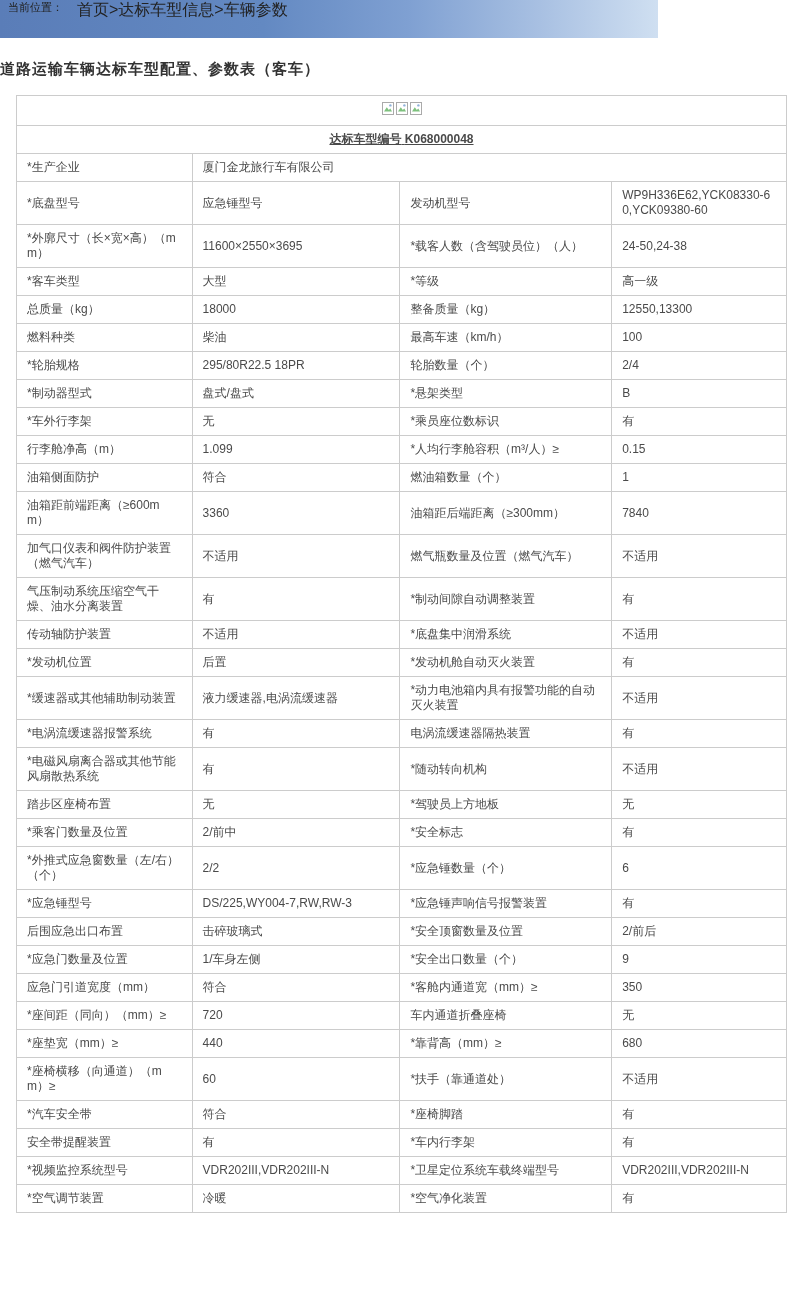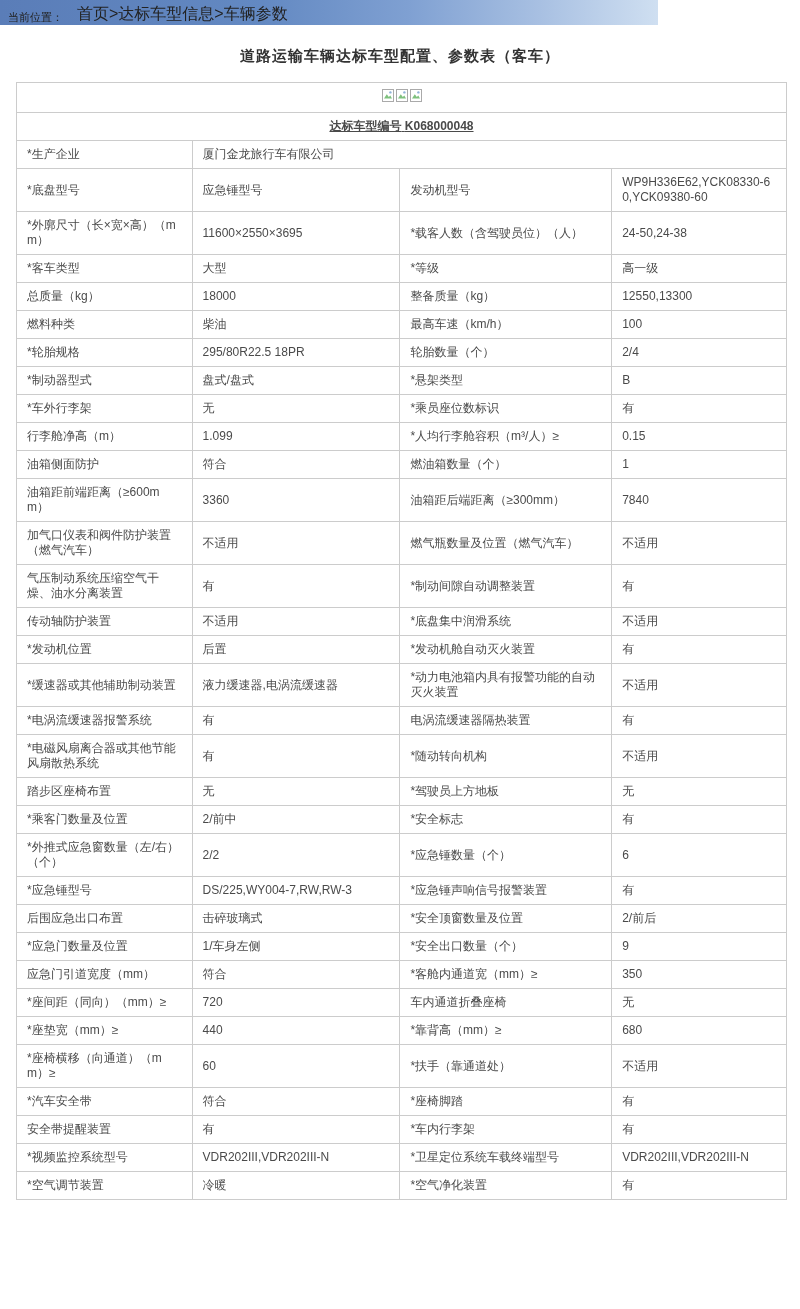--- a/index.html
+++ b/index.html
@@ -6,32 +6,31 @@
   body{
     width:800px;
     background:#fff;
     font-family:"Liberation Sans","DejaVu Sans",sans-serif;
     color:#444;
   }
   .page{width:800px;height:1309px;overflow:hidden;position:relative;background:#fff;}
 
   
   .banner{
-    width:658px;height:25px;
+    width:658px;height:38px;
     background:linear-gradient(90deg,#5a7db8 0%,#6389c2 40%,#7fa0d2 62%,#a8c0e2 82%,#cfdff1 100%);
-    display:flex;align-items:flex-end;
+    display:flex;align-items:flex-start;
     box-sizing:border-box;
     padding-left:8px;
   }
   .crumb-label{font-size:11px;color:#222;}
   .crumb-path{font-size:16px;color:#222;margin-left:14px;cursor:pointer;}
 
   .title{
     margin-top:22px;
-    text-align:center;
     font-size:15px;
     font-weight:bold;
     color:#333;
     letter-spacing:1px;
   }
 
   table.spec{
     border-collapse:collapse;
     table-layout:fixed;
     width:771px;

